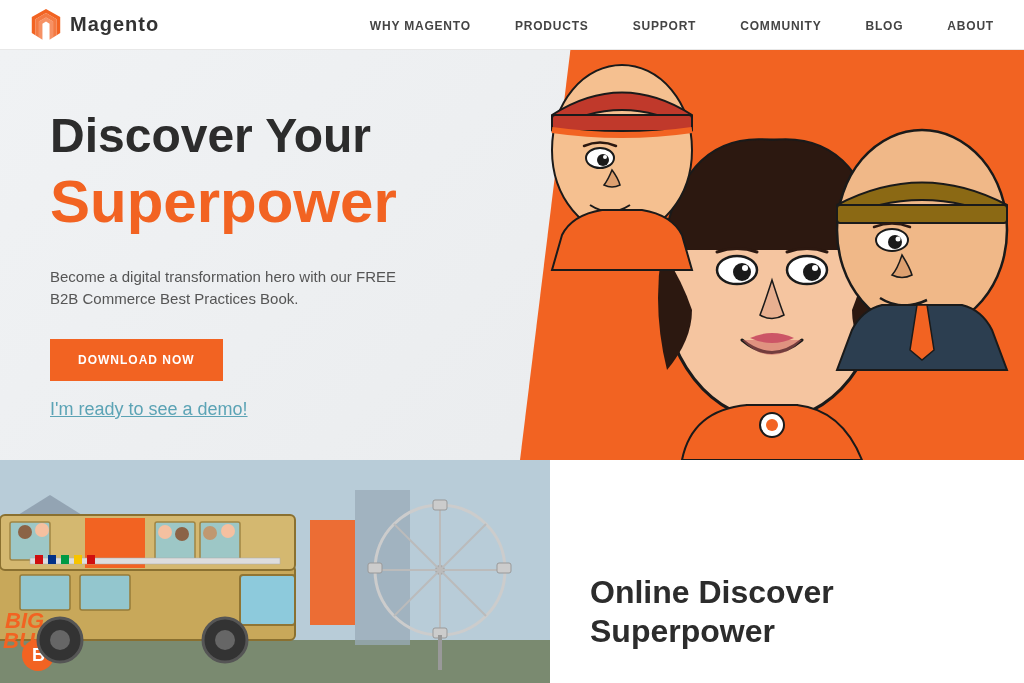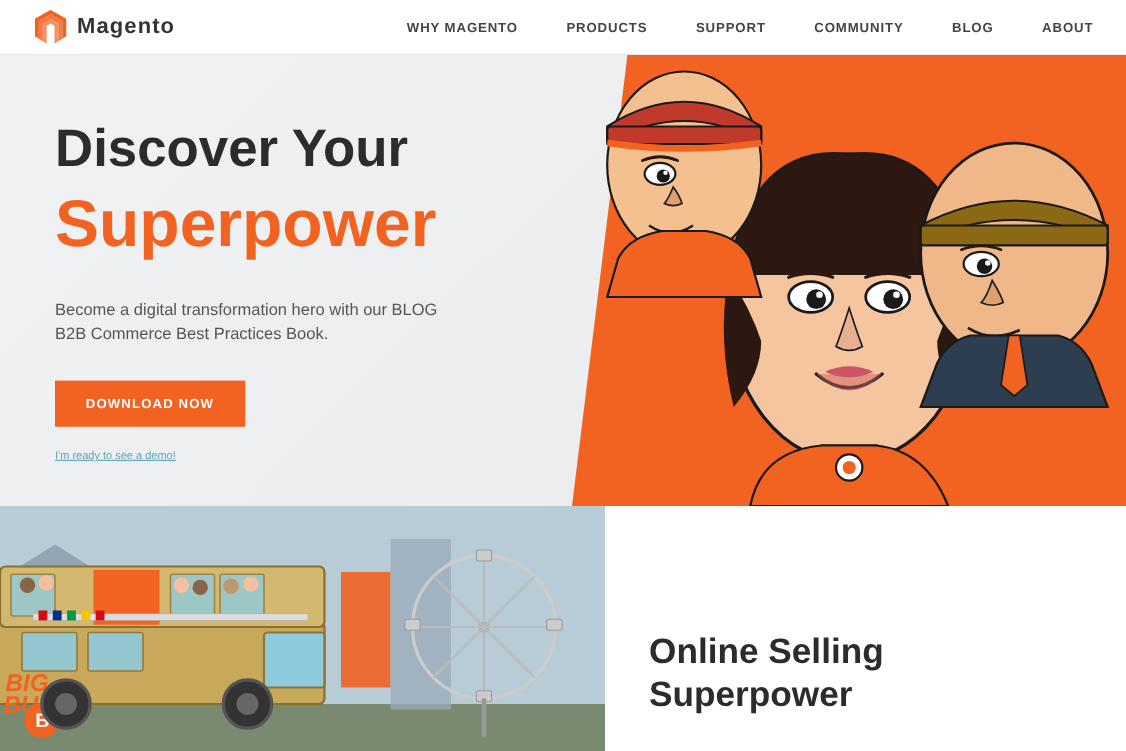--- a/index.html
+++ b/index.html
@@ -103,21 +103,21 @@
       letter-spacing: 1px;
       text-transform: uppercase;
       text-decoration: none;
       border: none;
       cursor: pointer;
       width: fit-content;
       margin-bottom: 18px;
     }
     .hero-demo-link {
       color: #5ba3b5;
-      font-size: 10px;
+      font-size: 18px;
       text-decoration: underline;
       cursor: pointer;
     }
 
     
     .hero-illustration {
       flex: 1;
       position: relative;
       overflow: hidden;
     }
@@ -178,21 +178,21 @@
     <li><a href="#">COMMUNITY</a></li>
     <li><a href="#">BLOG</a></li>
     <li><a href="#">ABOUT</a></li>
   </ul>
 </nav>
 
 <section class="hero">
   <div class="hero-content">
     <h1 class="hero-title">Discover Your</h1>
     <h1 class="hero-subtitle">Superpower</h1>
-    <p class="hero-description">Become a digital transformation hero with our BLOG B2B Commerce Best Practices Book.</p>
+    <p class="hero-description">Become a digital transformation hero with our FREE B2B Commerce Best Practices Book.</p>
     <a href="#" class="btn-download">DOWNLOAD NOW</a>
     <a href="#" class="hero-demo-link">I'm ready to see a demo!</a>
   </div>
   <div class="hero-illustration">
     <div class="hero-illustration-bg"></div>
 
     <svg viewBox="0 0 480 410" xmlns="http://www.w3.org/2000/svg" style="position:absolute;top:0;left:0;width:100%;height:100%;">
 
       <ellipse cx="240" cy="230" rx="110" ry="140" fill="#f5c5a0" stroke="#1a1a1a" stroke-width="3"></ellipse>
 
@@ -340,17 +340,17 @@
 
       <circle cx="60" cy="180" r="22" fill="#333" stroke="#555" stroke-width="3"></circle>
       <circle cx="60" cy="180" r="10" fill="#666"></circle>
       <circle cx="225" cy="180" r="22" fill="#333" stroke="#555" stroke-width="3"></circle>
       <circle cx="225" cy="180" r="10" fill="#666"></circle>
     </svg>
   </div>
 
   <div class="second-content">
     <h2 class="second-title">
-      <span>Online Selling</span><br>
+      <span>Online Discover</span><br>
       <span>Superpower</span>
     </h2>
   </div>
 </section>
 
 </body></html>

